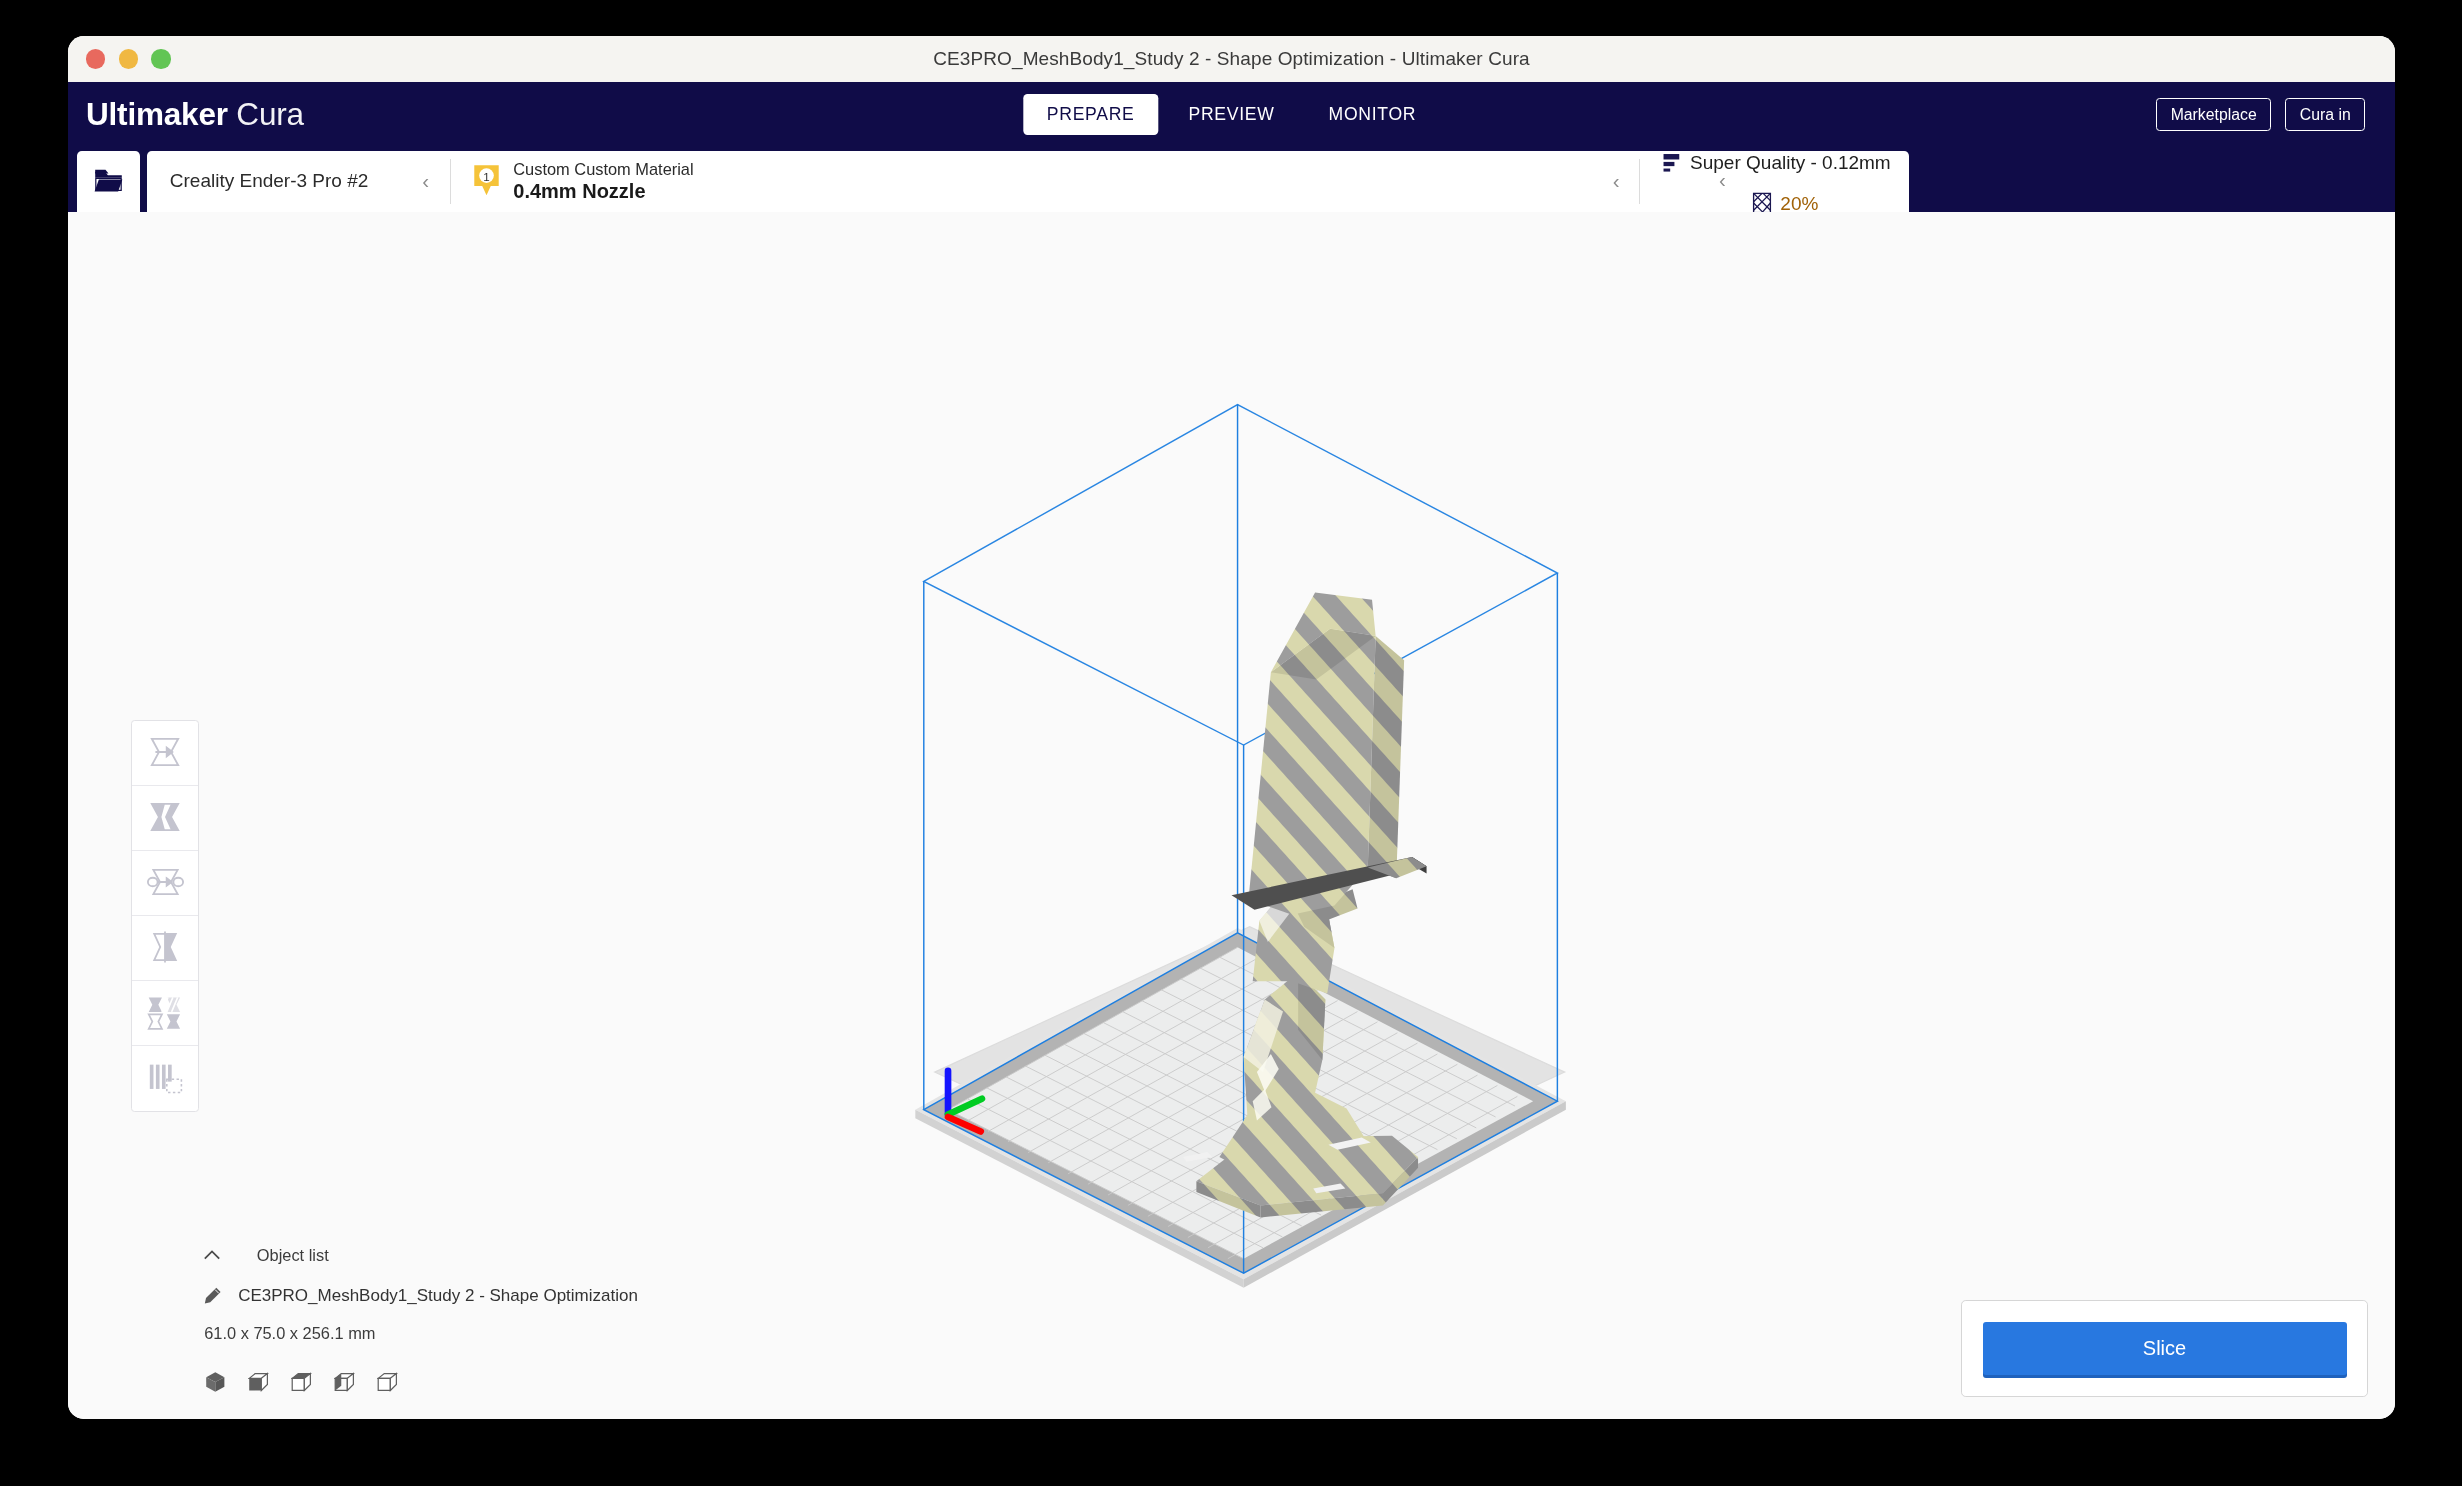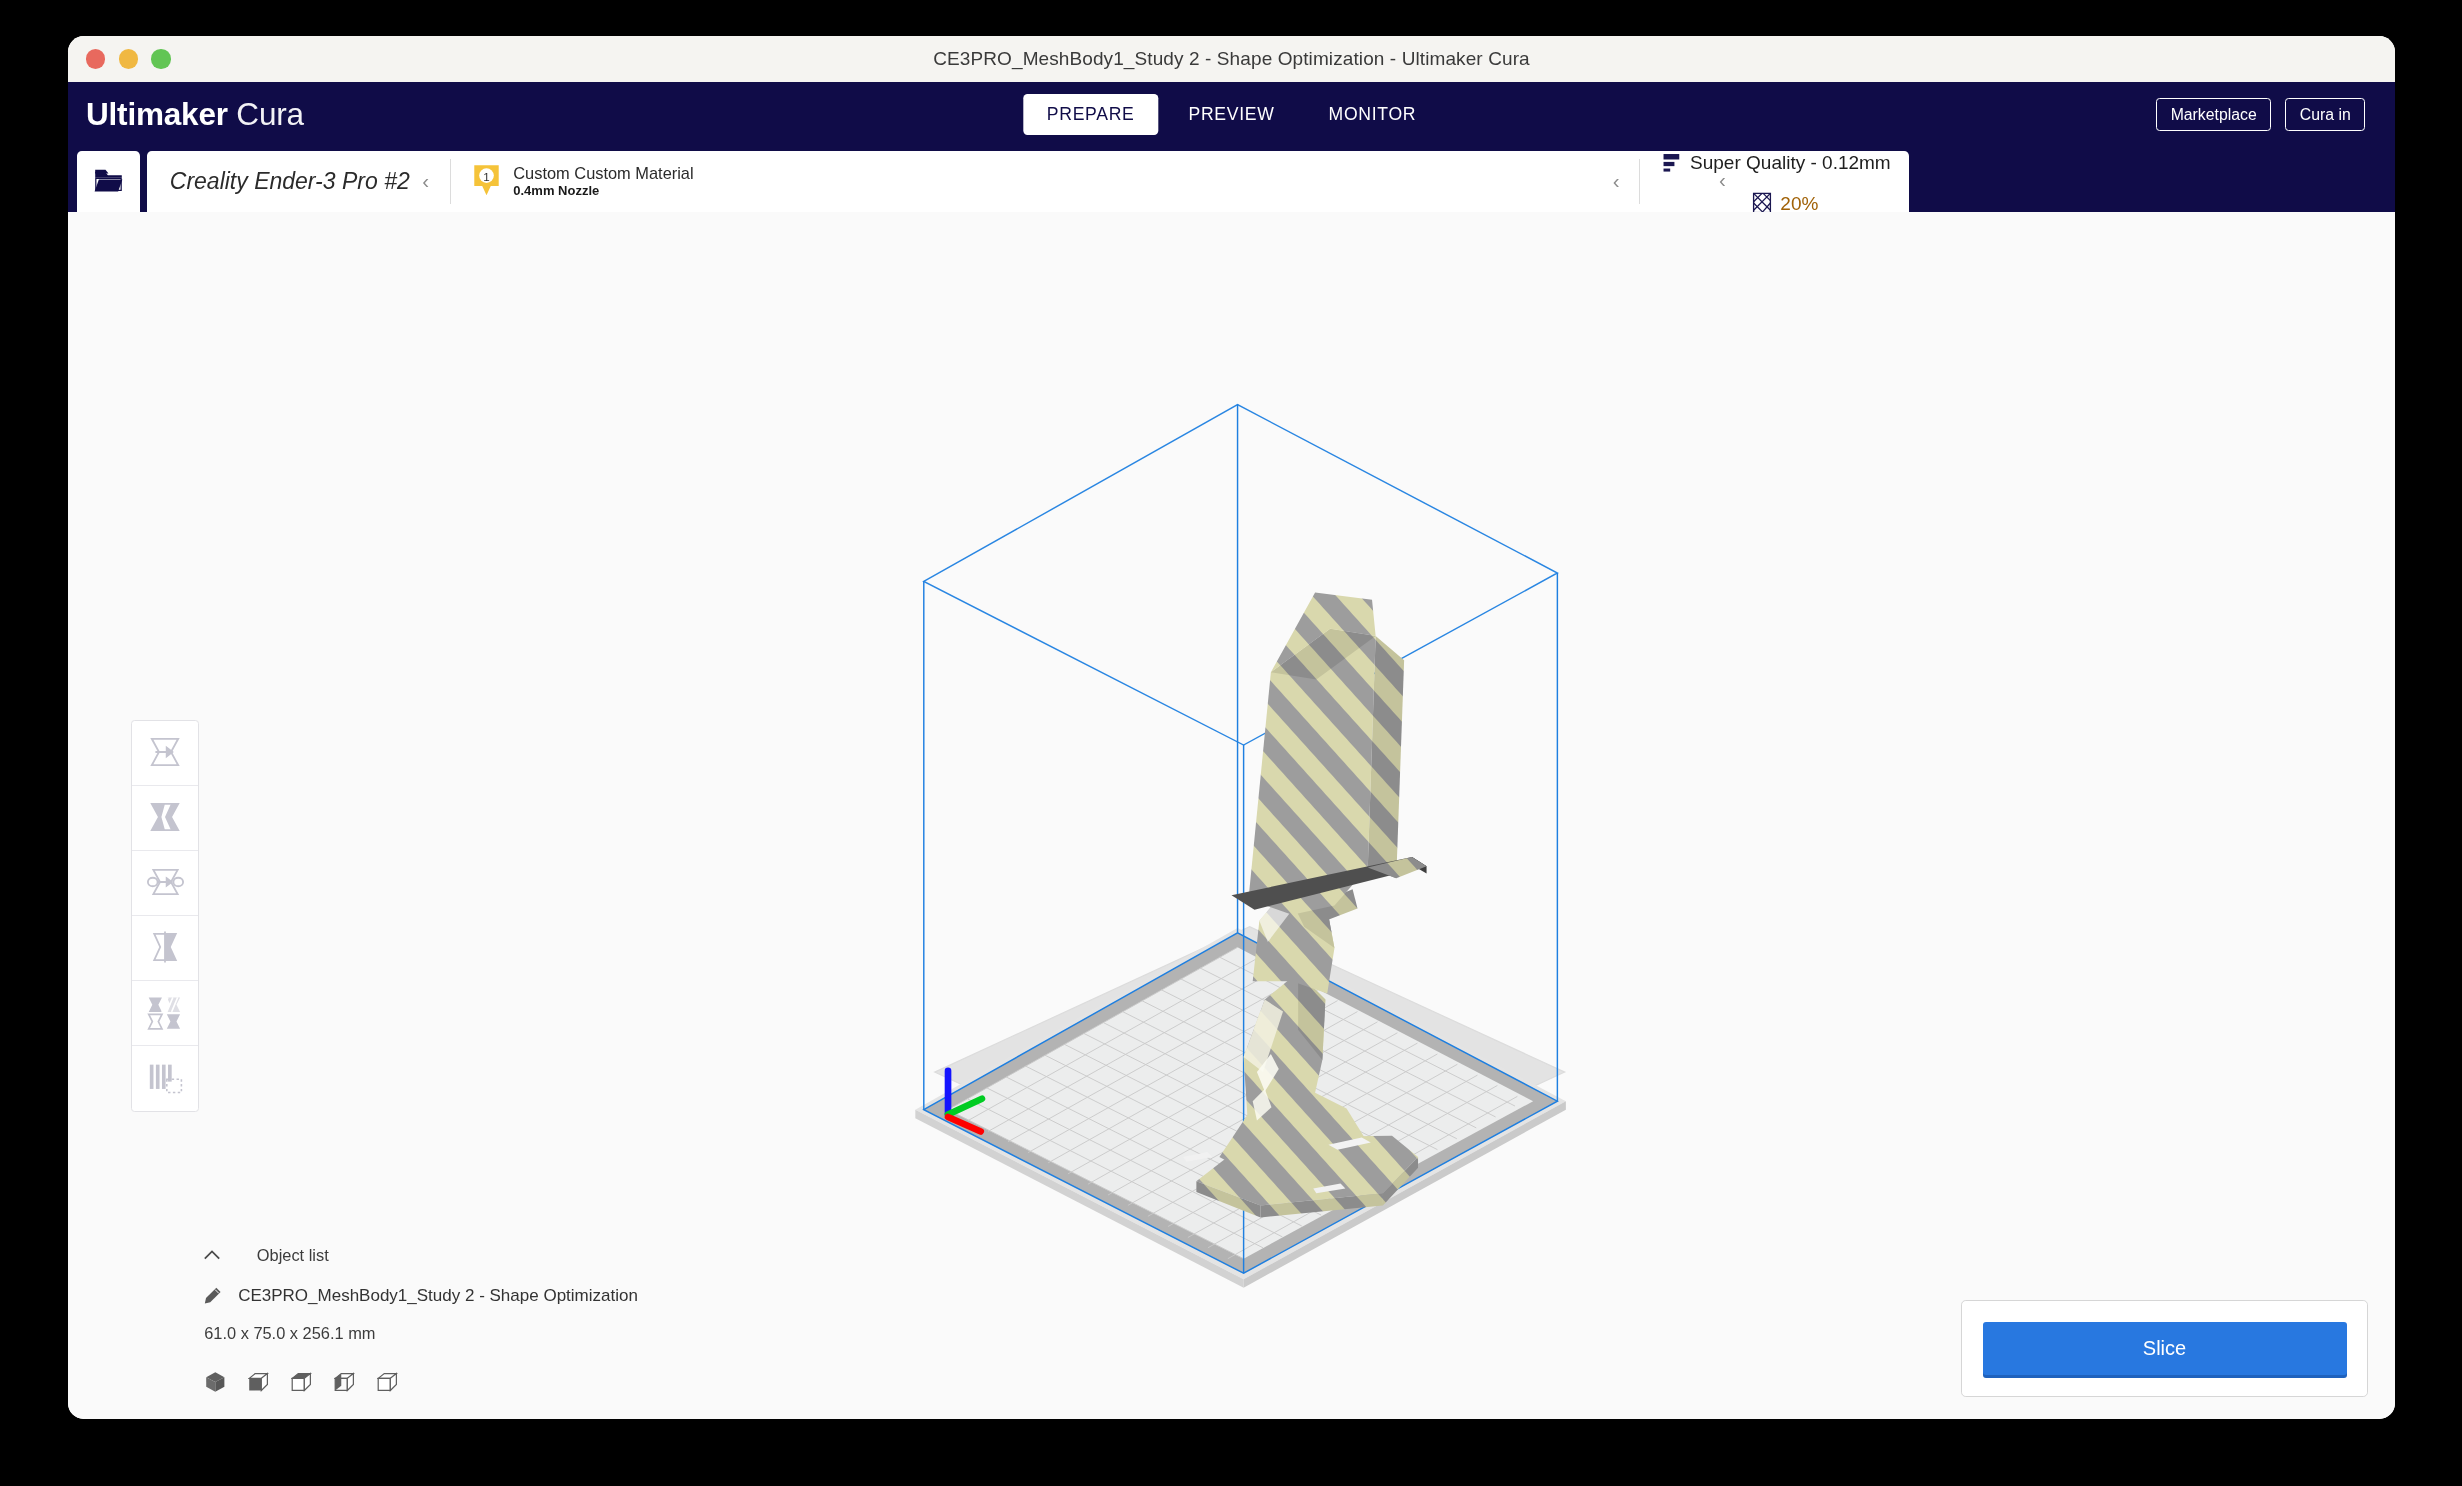--- a/index.html
+++ b/index.html
@@ -140,35 +140,35 @@
     display: flex;
     align-items: stretch;
   }
   .cfg-printer {
     display: flex;
     align-items: center;
     padding: 0 20.6px 0 23px;
     width: 303px;
     justify-content: space-between;
   }
-  .cfg-printer .cfg-name { font-size: 23px; color: #2b2b2b; white-space: nowrap; font-style: italic; }
+  .cfg-printer .cfg-name { font-size: 19px; color: #2b2b2b; white-space: nowrap; }
   .cfg-divider { width: 1.2px; background: #dcdcdc; margin: 8.5px 0; }
 
   .cfg-material {
     display: flex;
     align-items: center;
     gap: 13.3px;
     padding: 0 19.4px 0 22px;
     width: 1188px;
     justify-content: space-between;
   }
   .mat-left { display: flex; align-items: center; gap: 13.3px; }
   .mat-text-lines { display: flex; flex-direction: column; line-height: 1.25; }
   .mat-line1 { font-size: 16.4px; color: #2b2b2b; white-space: nowrap; }
-  .mat-line2 { font-size: 13px; color: #1a1a1a; font-weight: 700; white-space: nowrap; }
+  .mat-line2 { font-size: 20px; color: #1a1a1a; font-weight: 700; white-space: nowrap; }
 
   .cfg-quality {
     display: flex;
     align-items: center;
     gap: 15.8px;
     padding: 0 18px 0 20.6px;
     white-space: nowrap;
     flex-direction: column;
   }
   .cfg-quality .q-label { font-size: 19px; color: #1f1f1f; }

